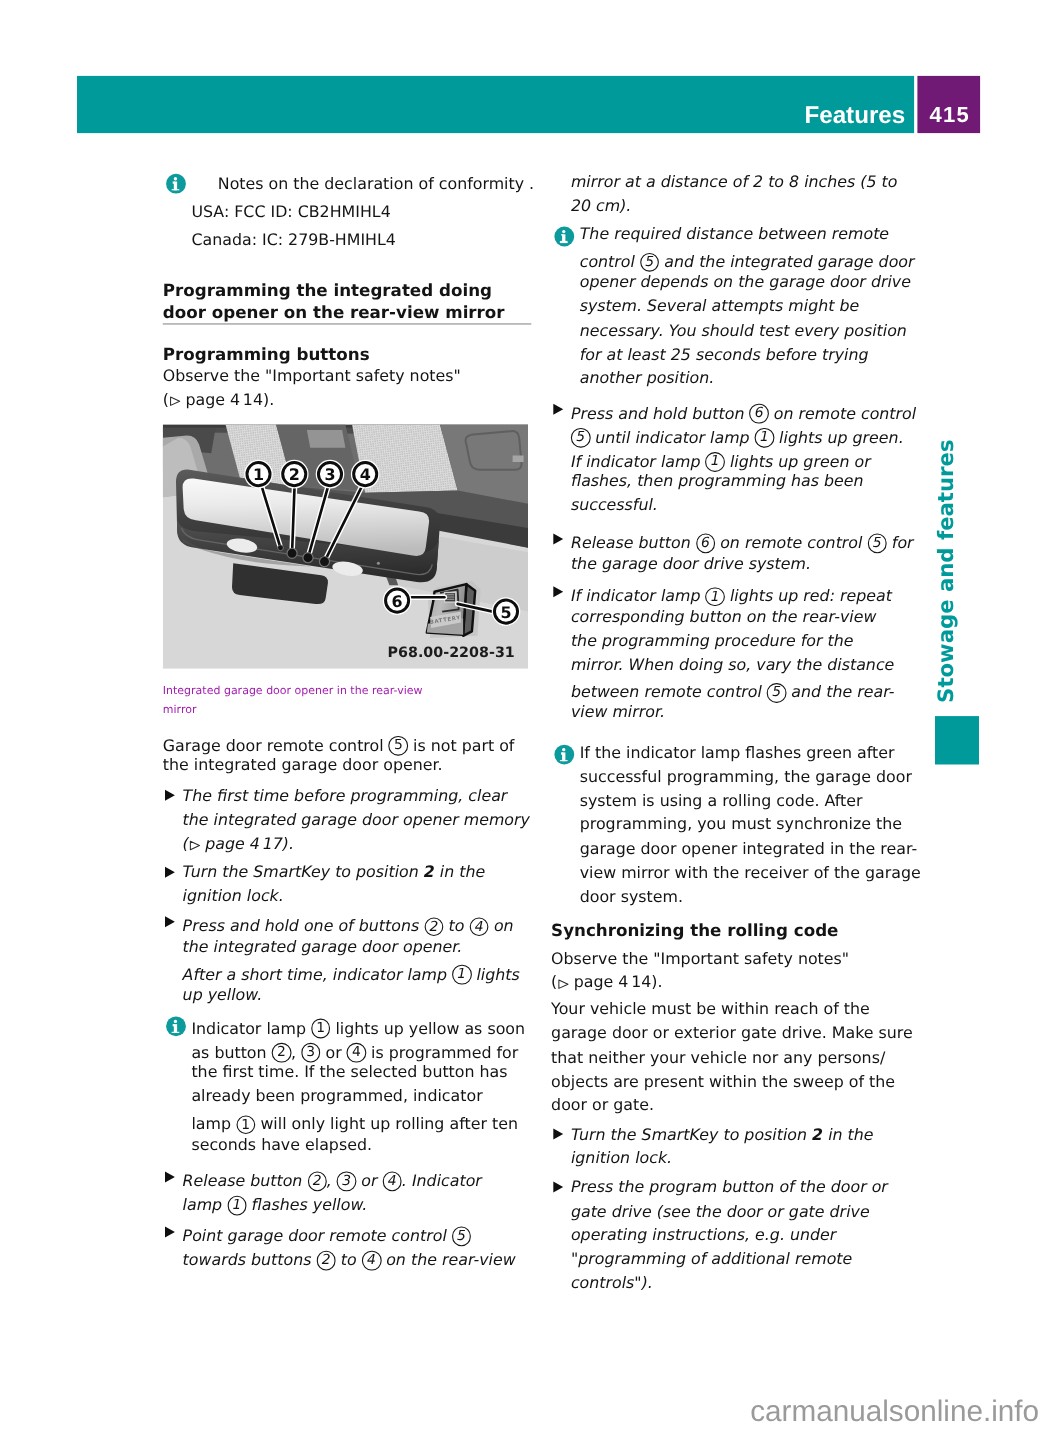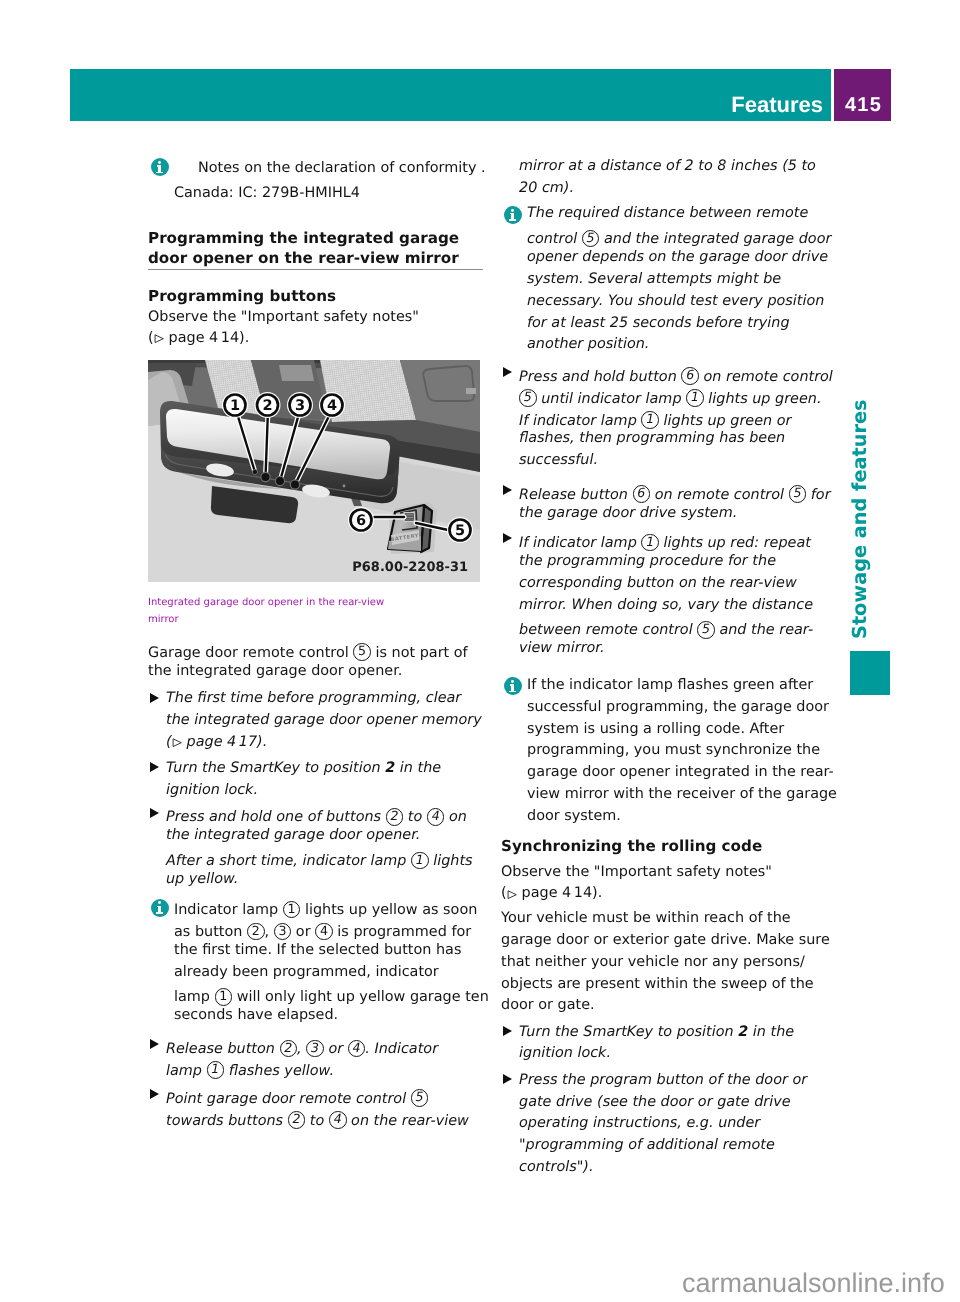--- a/index.html
+++ b/index.html
@@ -94,24 +94,25 @@
       <div class="blk note">
         <span class="mk">
           <span class="icon-i">
             <i></i>
             <b></b>
             <u></u>
             <s></s>
           </span>
         </span>
         <span class="ln" style="height: 25.7px; line-height: 25.7px; margin-left: 24px;"><span>Notes on the declaration of conformity .</span></span>
+        <span class="ln" style="height: 25.7px; line-height: 25.7px;"><span>USA: FCC ID: CB2HMIHL4</span></span>
         <span class="ln" style="height: 25.7px; line-height: 25.7px;"><span>Canada: IC: 279B-HMIHL4</span></span>
       </div>
       <div class="blk h2" style="margin-top: 20.65px;">
-        <span class="ln"><span>Programming the integrated garage</span></span>
+        <span class="ln"><span>Programming the integrated doing</span></span>
         <span class="ln"><span>door opener on the rear-view mirror</span></span>
         <span class="rule"></span>
       </div>
       <div class="blk h3" style="margin-top: 16.5px;">
         <span class="ln"><span>Programming buttons</span></span>
       </div>
       <div class="blk p" style="margin-top: 0.05px;">
         <span class="ln"><span>Observe the "Important safety notes"</span></span>
         <span class="ln"><span>(</span><span class="ptri"><svg viewBox="0 0 11 10">
               <path d="M1.1,0.9 L9.9,5 L1.1,9.1 Z" fill="none" stroke="#2b2b2b" stroke-width="1" stroke-linejoin="round"></path>
@@ -322,21 +323,21 @@
             <i></i>
             <b></b>
             <u></u>
             <s></s>
           </span>
         </span>
         <span class="ln"><span>Indicator lamp </span><span class="cn">1</span><span> lights up yellow as soon</span></span>
         <span class="ln"><span>as button </span><span class="cn">2</span><span>, </span><span class="cn">3</span><span> or </span><span class="cn">4</span><span> is programmed for</span></span>
         <span class="ln"><span>the first time. If the selected button has</span></span>
         <span class="ln"><span>already been programmed, indicator</span></span>
-        <span class="ln"><span>lamp </span><span class="cn">1</span><span> will only light up yellow garage ten</span></span>
+        <span class="ln"><span>lamp </span><span class="cn">1</span><span> will only light up rolling after ten</span></span>
         <span class="ln"><span>seconds have elapsed.</span></span>
       </div>
       <div class="blk step" style="margin-top: 7.8px;">
         <span class="mk">
           <span class="tri"></span>
         </span>
         <span class="ln"><span>Release button </span><span class="cn">2</span><span>, </span><span class="cn">3</span><span> or </span><span class="cn">4</span><span>. Indicator</span></span>
         <span class="ln"><span>lamp </span><span class="cn">1</span><span> flashes yellow.</span></span>
       </div>
       <div class="blk step" style="margin-top: 6.2px;">
@@ -384,22 +385,22 @@
           <span class="tri"></span>
         </span>
         <span class="ln"><span>Release button </span><span class="cn">6</span><span> on remote control </span><span class="cn">5</span><span> for</span></span>
         <span class="ln"><span>the garage door drive system.</span></span>
       </div>
       <div class="blk step" style="margin-top: 4.4px;">
         <span class="mk">
           <span class="tri"></span>
         </span>
         <span class="ln"><span>If indicator lamp </span><span class="cn">1</span><span> lights up red: repeat</span></span>
+        <span class="ln"><span>corresponding button on the rear-view</span></span>
         <span class="ln"><span>the programming procedure for the</span></span>
-        <span class="ln"><span>corresponding button on the rear-view</span></span>
         <span class="ln"><span>mirror. When doing so, vary the distance</span></span>
         <span class="ln"><span>between remote control </span><span class="cn">5</span><span> and the rear-</span></span>
         <span class="ln"><span>view mirror.</span></span>
       </div>
       <div class="blk note" style="margin-top: 14.8px;">
         <span class="mk">
           <span class="icon-i">
             <i></i>
             <b></b>
             <u></u>

